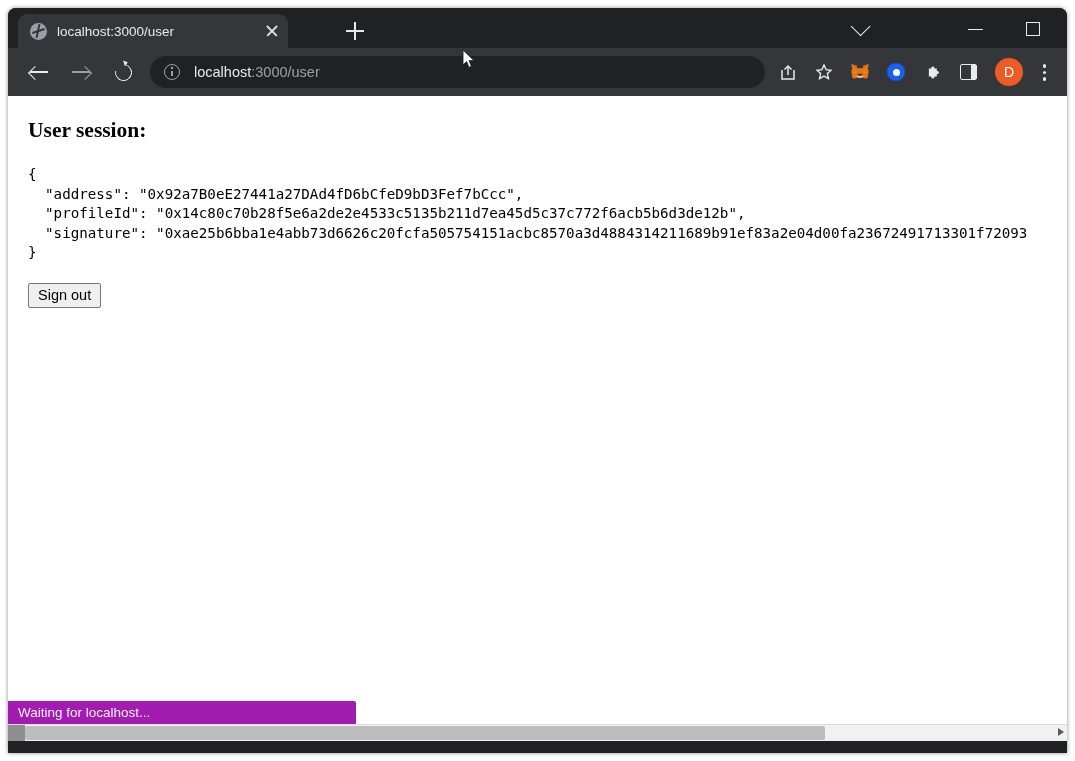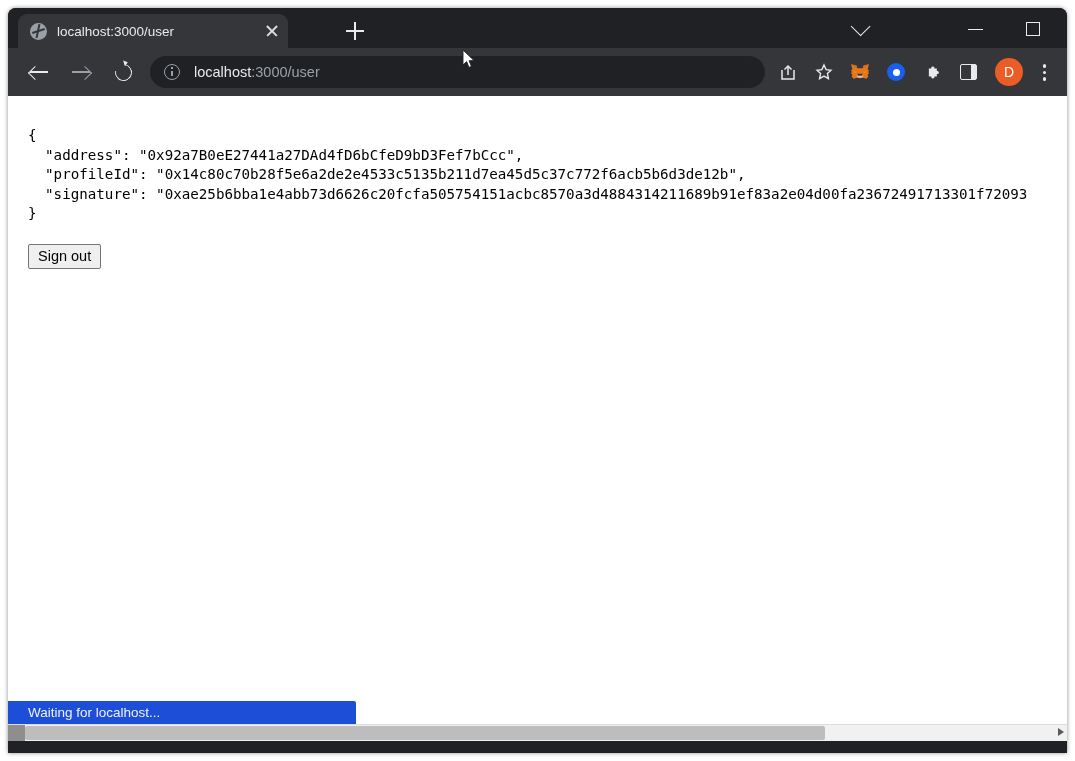--- a/index.html
+++ b/index.html
@@ -361,27 +361,27 @@
     padding: 3px 9px 4px 9px;
   }
 
   
   #statusbar {
     position: absolute;
     left: 0;
     bottom: 17px;
     width: 348px;
     height: 23px;
-    background: #1d4ed8;
+    background: #a21caf;
     color: #f1f1f1;
     font-size: 13.5px;
     font-family: "Liberation Sans", sans-serif;
     display: flex;
     align-items: center;
-    padding-left: 20px;
+    padding-left: 10px;
     box-sizing: border-box;
     border-top-right-radius: 2px;
     z-index: 3;
   }
   #hscroll {
     position: absolute;
     left: 0;
     bottom: 0;
     width: 1059px;
     height: 17px;
@@ -513,20 +513,21 @@
 
     <div id="tb-menu">
       <span></span>
       <span></span>
       <span></span>
     </div>
   </div>
 
   <div id="viewport">
     <div id="page">
+      <h1 id="page-title">User session:</h1>
       <pre id="json-block">{
   "address": "0x92a7B0eE27441a27DAd4fD6bCfeD9bD3Fef7bCcc",
   "profileId": "0x14c80c70b28f5e6a2de2e4533c5135b211d7ea45d5c37c772f6acb5b6d3de12b",
   "signature": "0xae25b6bba1e4abb73d6626c20fcfa505754151acbc8570a3d4884314211689b91ef83a2e04d00fa23672491713301f72093
 }</pre>
       <button id="signout">Sign out</button>
     </div>
 
     <div id="statusbar">
       <span>Waiting for localhost...</span>

